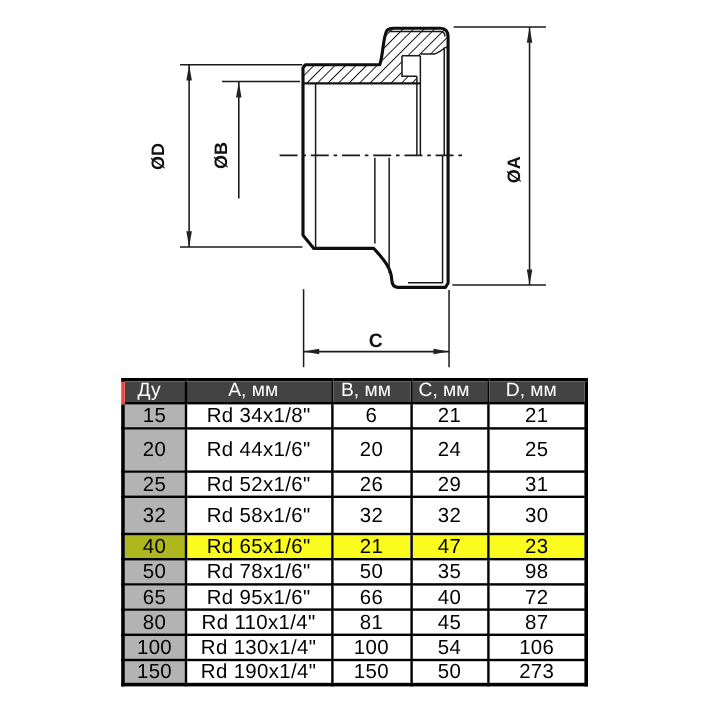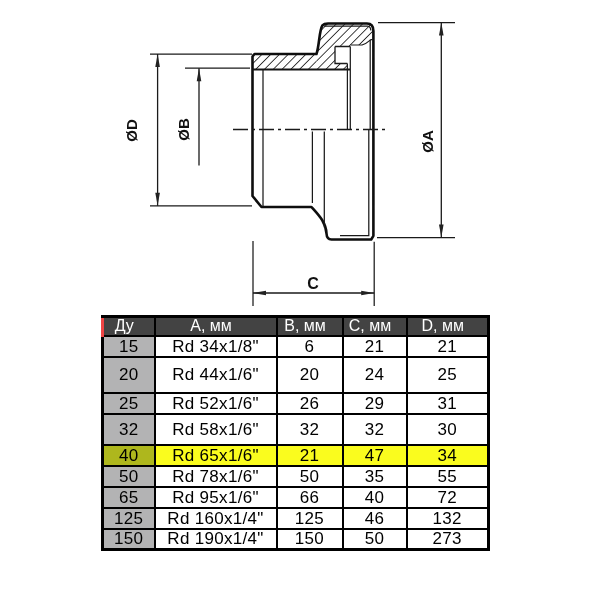--- a/index.html
+++ b/index.html
@@ -150,48 +150,55 @@
           <td>32</td>
           <td>32</td>
           <td>30</td>
         </tr>
 
 <tr class="hl" style="height:21px">
           <td class="g">40</td>
           <td>Rd 65x1/6"</td>
           <td>21</td>
           <td>47</td>
-          <td>34</td>
+          <td>23</td>
         </tr>
 
 <tr style="height:21px">
           <td class="g">50</td>
           <td>Rd 78x1/6"</td>
           <td>50</td>
           <td>35</td>
-          <td>55</td>
+          <td>98</td>
         </tr>
 
 <tr style="height:21px">
           <td class="g">65</td>
           <td>Rd 95x1/6"</td>
           <td>66</td>
           <td>40</td>
           <td>72</td>
         </tr>
 
-
-
-<tr style="height:21px">
-          <td class="g">125</td>
-          <td>Rd 160x1/4"</td>
-          <td>125</td>
-          <td>46</td>
-          <td>132</td>
-        </tr>
+<tr style="height:21px">
+          <td class="g">80</td>
+          <td>Rd 110x1/4"</td>
+          <td>81</td>
+          <td>45</td>
+          <td>87</td>
+        </tr>
+
+<tr style="height:21px">
+          <td class="g">100</td>
+          <td>Rd 130x1/4"</td>
+          <td>100</td>
+          <td>54</td>
+          <td>106</td>
+        </tr>
+
 
 <tr style="height:21px">
           <td class="g">150</td>
           <td>Rd 190x1/4"</td>
           <td>150</td>
           <td>50</td>
           <td>273</td>
         </tr>
 </tbody>
     </table>

